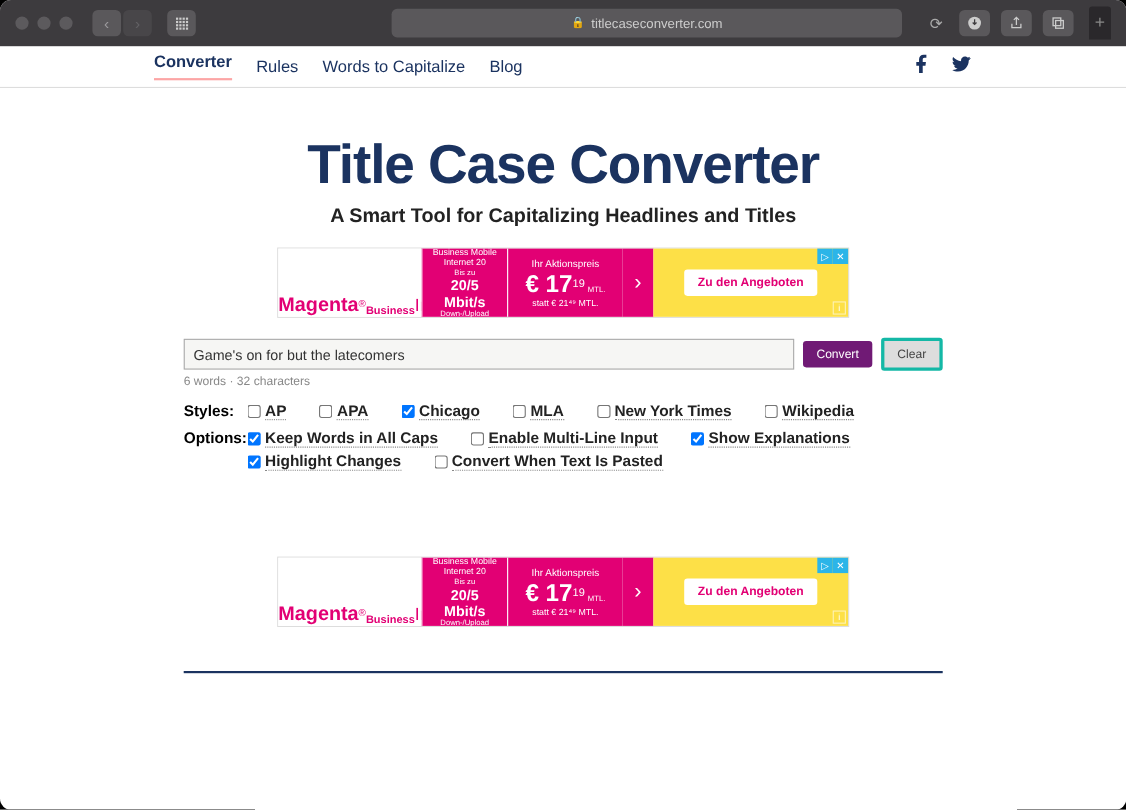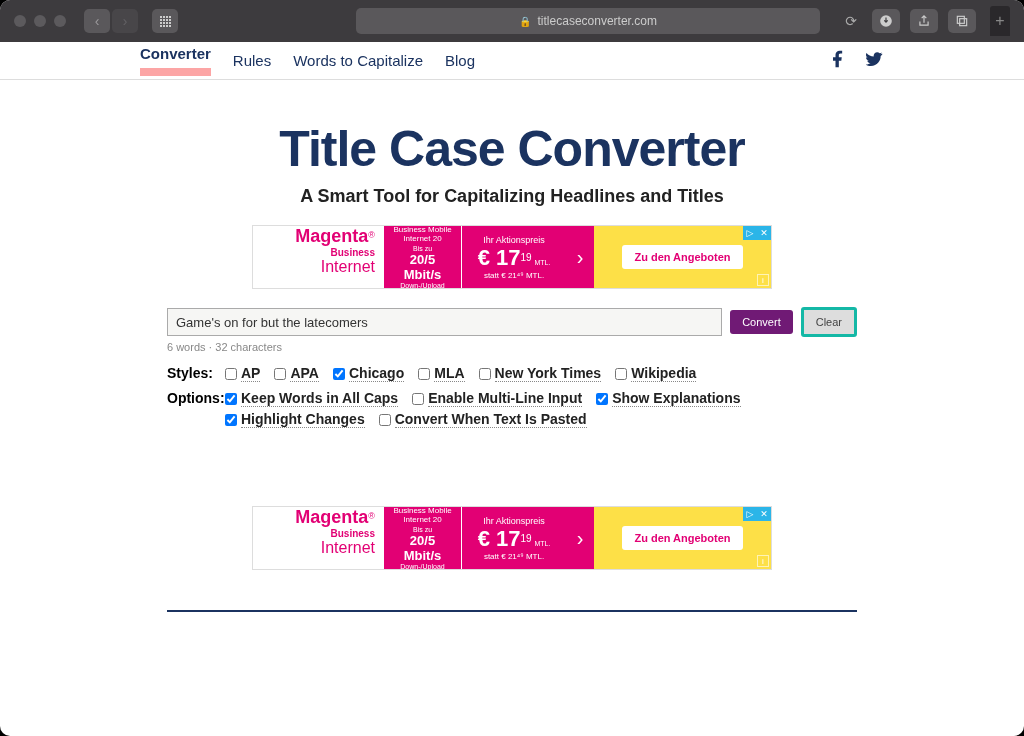--- a/index.html
+++ b/index.html
@@ -18,30 +18,30 @@
 .apps-grid span { background: #ccc; width: 2px; height: 2px; }
 .url-bar { flex: 1; margin: 0 160px 0 170px; height: 26px; background: #5a585b; border-radius: 5px; display: flex; align-items: center; justify-content: center; gap: 6px; color: #ccc; font-size: 12px; }
 .lock-icon { font-size: 10px; }
 .reload-area { width: 26px; height: 24px; display: flex; align-items: center; justify-content: center; color: #aaa; font-size: 14px; margin-left: -150px; }
 .right-buttons { display: flex; gap: 10px; margin-left: auto; }
 .right-btn { width: 28px; height: 24px; background: #5a585b; border-radius: 5px; display: flex; align-items: center; justify-content: center; color: #ccc; }
 .plus-tab { width: 20px; height: 30px; background: #2a282b; display: flex; align-items: center; justify-content: center; color: #888; font-size: 16px; margin-left: 6px; align-self: stretch; margin-top: 6px; border-radius: 3px 3px 0 0; }
 
 .nav-menu { height: 38px; border-bottom: 1px solid #ddd; display: flex; align-items: center; padding: 0 140px; }
 .nav-link { color: #1b3360; font-size: 15px; margin-right: 22px; text-decoration: none; }
-.nav-link.active { font-weight: bold; border-bottom: 8px solid #fca5a5; padding-bottom: 6px; }
+.nav-link.active { font-weight: bold; border-bottom: 2px solid #fca5a5; padding-bottom: 6px; }
 .social { margin-left: auto; display: flex; gap: 16px; color: #1b3360; }
 .social svg { width: 20px; height: 20px; fill: #1b3360; }
 
 .content { flex: 1; overflow-y: auto; padding: 20px 12px; }
 .main-title { text-align: center; font-size: 50px; font-weight: 800; color: #1b3360; margin-top: 20px; letter-spacing: -1px; }
 .subtitle { text-align: center; font-size: 18px; font-weight: bold; color: #222; margin-top: 8px; }
 
 .ad-banner { width: 520px; height: 64px; margin: 18px auto; display: flex; border: 1px solid #ddd; position: relative; font-size: 10px; }
-.ad-left { width: 130px; background: #fff; display: flex; flex-direction: column; align-items: flex-end; justify-content: flex-start; padding-right: 8px; }
+.ad-left { width: 130px; background: #fff; display: flex; flex-direction: row; align-items: flex-end; justify-content: space-between; padding-right: 8px; }
 .ad-magenta { color: #e20074; font-size: 18px; font-weight: bold; }
 .ad-sup { color: #e20074; font-size: 9px; vertical-align: super; }
 .ad-business { color: #e20074; font-size: 10px; font-weight: bold; }
 .ad-internet { color: #e20074; font-size: 16px; }
 .ad-box { background: #e20074; color: #fff; border-left: 1px solid #fff; display: flex; flex-direction: column; align-items: center; justify-content: center; padding: 0 6px; text-align: center; }
 .ad-box1 { width: 78px; }
 .ad-box2 { width: 105px; }
 .ad-small { font-size: 8px; }
 .ad-speed { font-size: 13px; font-weight: bold; }
 .ad-price-label { font-size: 9px; }
@@ -57,21 +57,21 @@
 
 .converter-area { width: 690px; margin: 18px auto 0; }
 .input-row { display: flex; gap: 8px; align-items: center; }
 .text-input { flex: 1; height: 28px; border: 1px solid #aaa; background: #f6f6f4; padding: 0 8px; font-size: 13px; color: #333; }
 .convert-btn { background: #701a75; color: #fff; border: none; padding: 6px 12px; font-size: 11px; border-radius: 3px; }
 .clear-btn { background: #ddd; color: #444; border: 3px solid #14b8a6; padding: 6px 12px; font-size: 11px; border-radius: 3px; }
 .char-count { font-size: 11px; color: #888; margin-top: 4px; }
 
 .options-area { width: 690px; margin: 12px auto 0; display: grid; grid-template-columns: 58px 1fr; row-gap: 8px; font-size: 14px; }
 .opt-label { font-weight: bold; }
-.opt-row { display: flex; flex-wrap: wrap; gap: 4px 14px; align-items: center; }
+.opt-row { display: flex; flex-wrap: wrap; gap: 4px 30px; align-items: center; }
 .opt-item { display: flex; align-items: center; gap: 4px; }
 .opt-item input { width: 12px; height: 12px; }
 .opt-item label { border-bottom: 1px dotted #888; font-weight: bold; color: #222; cursor: help; }
 
 .divider { width: 690px; margin: 40px auto 0; border-top: 2px solid #1b3360; }
 </style>
 </head>
 <body>
 
 <div class="browser-window">

